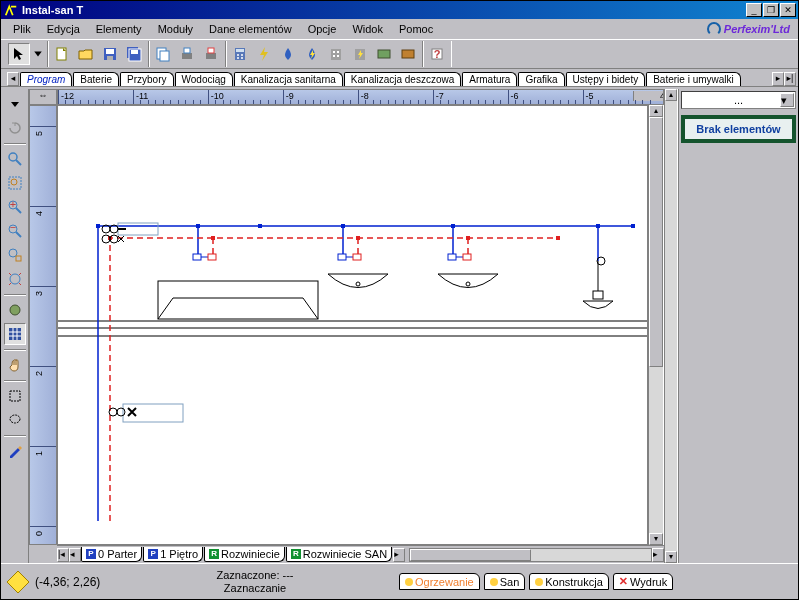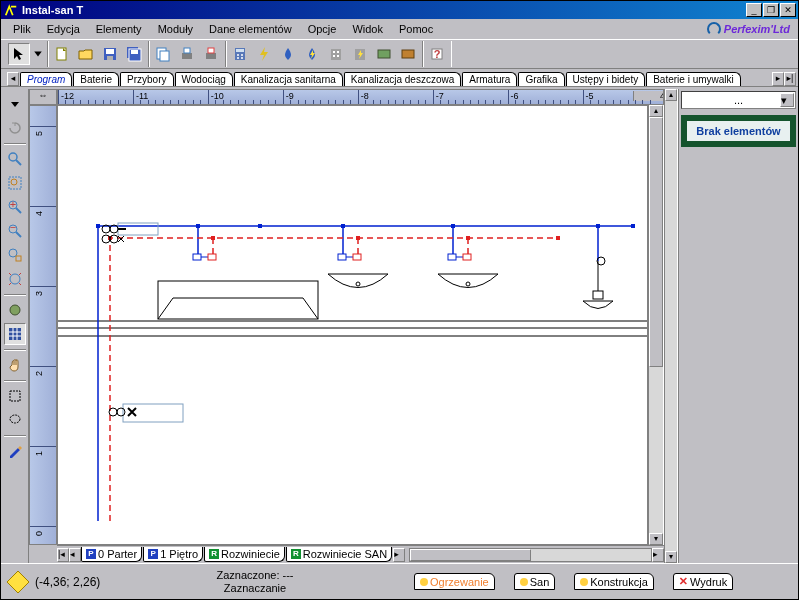--- a/index.html
+++ b/index.html
@@ -52,28 +52,28 @@
   .bottomtabs{height:18px;background:#c0bfc4;display:flex;align-items:center;margin-left:28px;border-top:1px solid #808080;}
   .bottomtabs .btab{border:1px solid #000;border-top:none;border-radius:0 0 6px 2px;padding:1px 4px;font-size:10px;background:#fff;margin-right:1px;display:flex;align-items:center;gap:2px;}
   .bottomtabs .btab .sq{width:10px;height:10px;display:inline-block;color:#fff;font-size:8px;font-weight:bold;text-align:center;line-height:10px;}
   .bottomtabs .sb{width:12px;height:14px;border:1px solid #808080;border-top-color:#fff;border-left-color:#fff;font-size:9px;}
   .bottomtabs .scroll{flex:1;height:14px;background:#d8d8d8;border:1px solid #808080;margin-left:4px;position:relative;}
   .bottomtabs .scroll .thumb{position:absolute;left:0;top:0;bottom:0;width:50%;background:#c0bfc4;border:1px solid #fff;border-right-color:#808080;border-bottom-color:#808080;}
 
   .rightpanel { width:120px; background:#c0bfc4; border-left:1px solid #808080; display:flex; flex-direction:column;}
   .rightpanel .combo{height:18px;margin:2px;background:#fff;border:1px solid #808080;border-top-color:#404040;border-left-color:#404040;display:flex;align-items:center;justify-content:center;font-size:10px;position:relative;}
   .rightpanel .combo .dd{position:absolute;right:1px;top:1px;bottom:1px;width:14px;background:#c0bfc4;border:1px solid #fff;border-right-color:#808080;border-bottom-color:#808080;}
-  .rightpanel .msg{margin:4px 2px;background:#e8f0f0;border:6px solid #14532d;padding:4px;text-align:center;font-weight:bold;color:#1040a0;font-size:11px;}
+  .rightpanel .msg{margin:4px 2px;background:#e8f0f0;border:4px solid #14532d;padding:4px;text-align:center;font-weight:bold;color:#1040a0;font-size:11px;}
 
   .statusbar{position:absolute;left:0;right:0;bottom:0;height:36px;background:#c0bfc4;border-top:1px solid #fff;display:flex;align-items:center;}
   .statusbar .ind{width:26px;height:26px;margin:0 4px;}
   .statusbar .coords{width:120px;font-size:12px;}
   .statusbar .center{text-align:center;flex:0 0 200px;font-size:11px;line-height:13px;}
   .statusbar .layer-tabs{display:flex;margin-left:auto;}
-  .statusbar .ltab{border:1px solid #000;border-radius:3px 6px 0 0;padding:1px 5px;font-size:10px;background:#fff;margin-left:19px;display:flex;align-items:center;gap:2px;text-align:center;}
+  .statusbar .ltab{border:1px solid #000;border-radius:3px 6px 0 0;padding:1px 5px;font-size:10px;background:#fff;margin-left:4px;display:flex;align-items:center;gap:2px;text-align:center;}
   .statusbar .dot{width:8px;height:8px;border-radius:50%;display:inline-block;}
   .statusbar .modes{display:flex;gap:1px;margin-left:6px;position:absolute;right:4px;bottom:1px;}
   .statusbar .mode{font-size:9px;padding:1px 4px;border:1px solid #808080;border-top:none;color:#808080;background:#c0bfc4;}
 
   .vtool{width:16px;background:#c0bfc4;display:flex;flex-direction:column;border-left:1px solid #808080;border-right:1px solid #fff;}
   .vtool .sb{height:12px;border:1px solid #808080;border-top-color:#fff;border-left-color:#fff;font-size:8px;text-align:center;}
   .vtool .track{flex:1;background:#d8d8d8;position:relative;}
   .vtool .thumb{position:absolute;left:0;right:0;top:0;height:60%;background:#c0bfc4;border:1px solid #fff;border-right-color:#808080;border-bottom-color:#808080;}
 </style>
 </head>

